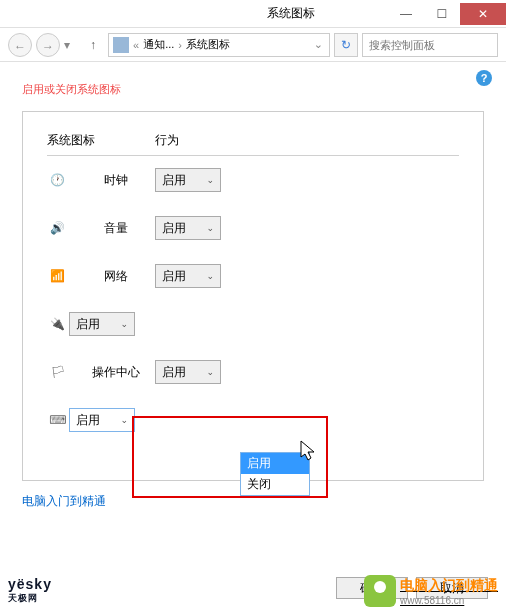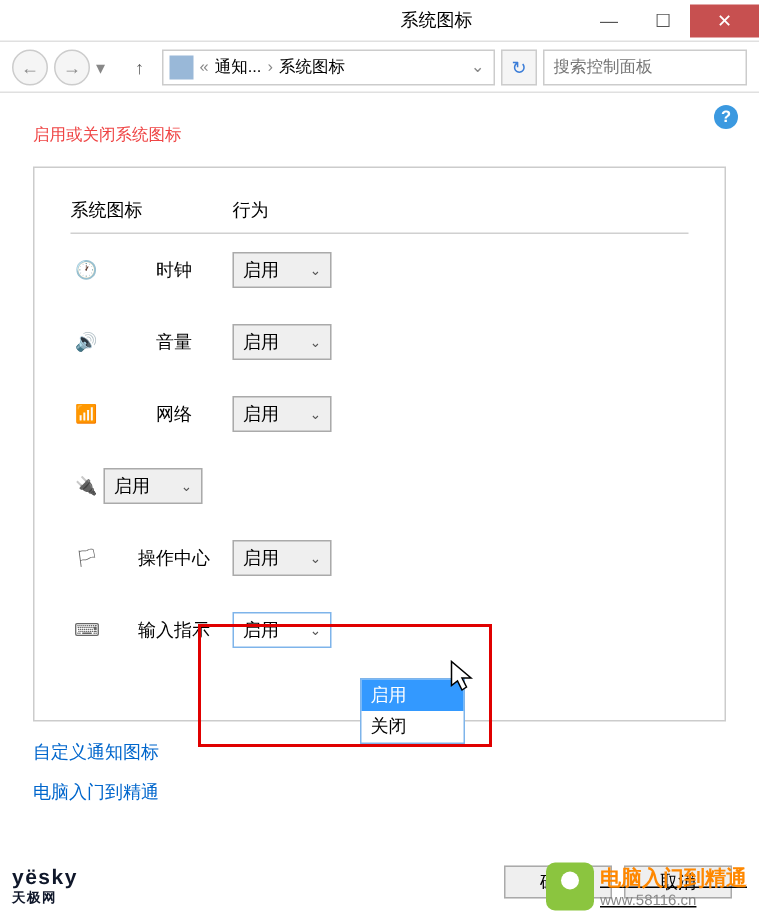--- a/index.html
+++ b/index.html
@@ -141,30 +141,28 @@
       <div class="icon-cell">🏳</div>
       <div class="icon-label">操作中心</div>
       <div class="icon-select">
           <span>启用</span>
           <span class="select-arrow">⌄</span>
         </div>
     </div>
 
     <div class="icon-row">
       <div class="icon-cell">⌨</div>
-      <div class="icon-label">输入指示</div>
       <div class="icon-select open">
           <span>启用</span>
           <span class="select-arrow">⌄</span>
         </div>
     </div>
   </div>
 
   <div class="links">
-    <a class="link">自定义通知图标</a>
     <a class="link">电脑入门到精通</a>
   </div>
 </div>
 
 <div class="highlight-box"></div>
 
 <div class="dropdown-list">
   <div class="dropdown-item selected">启用</div>
   <div class="dropdown-item">关闭</div>
 </div>

